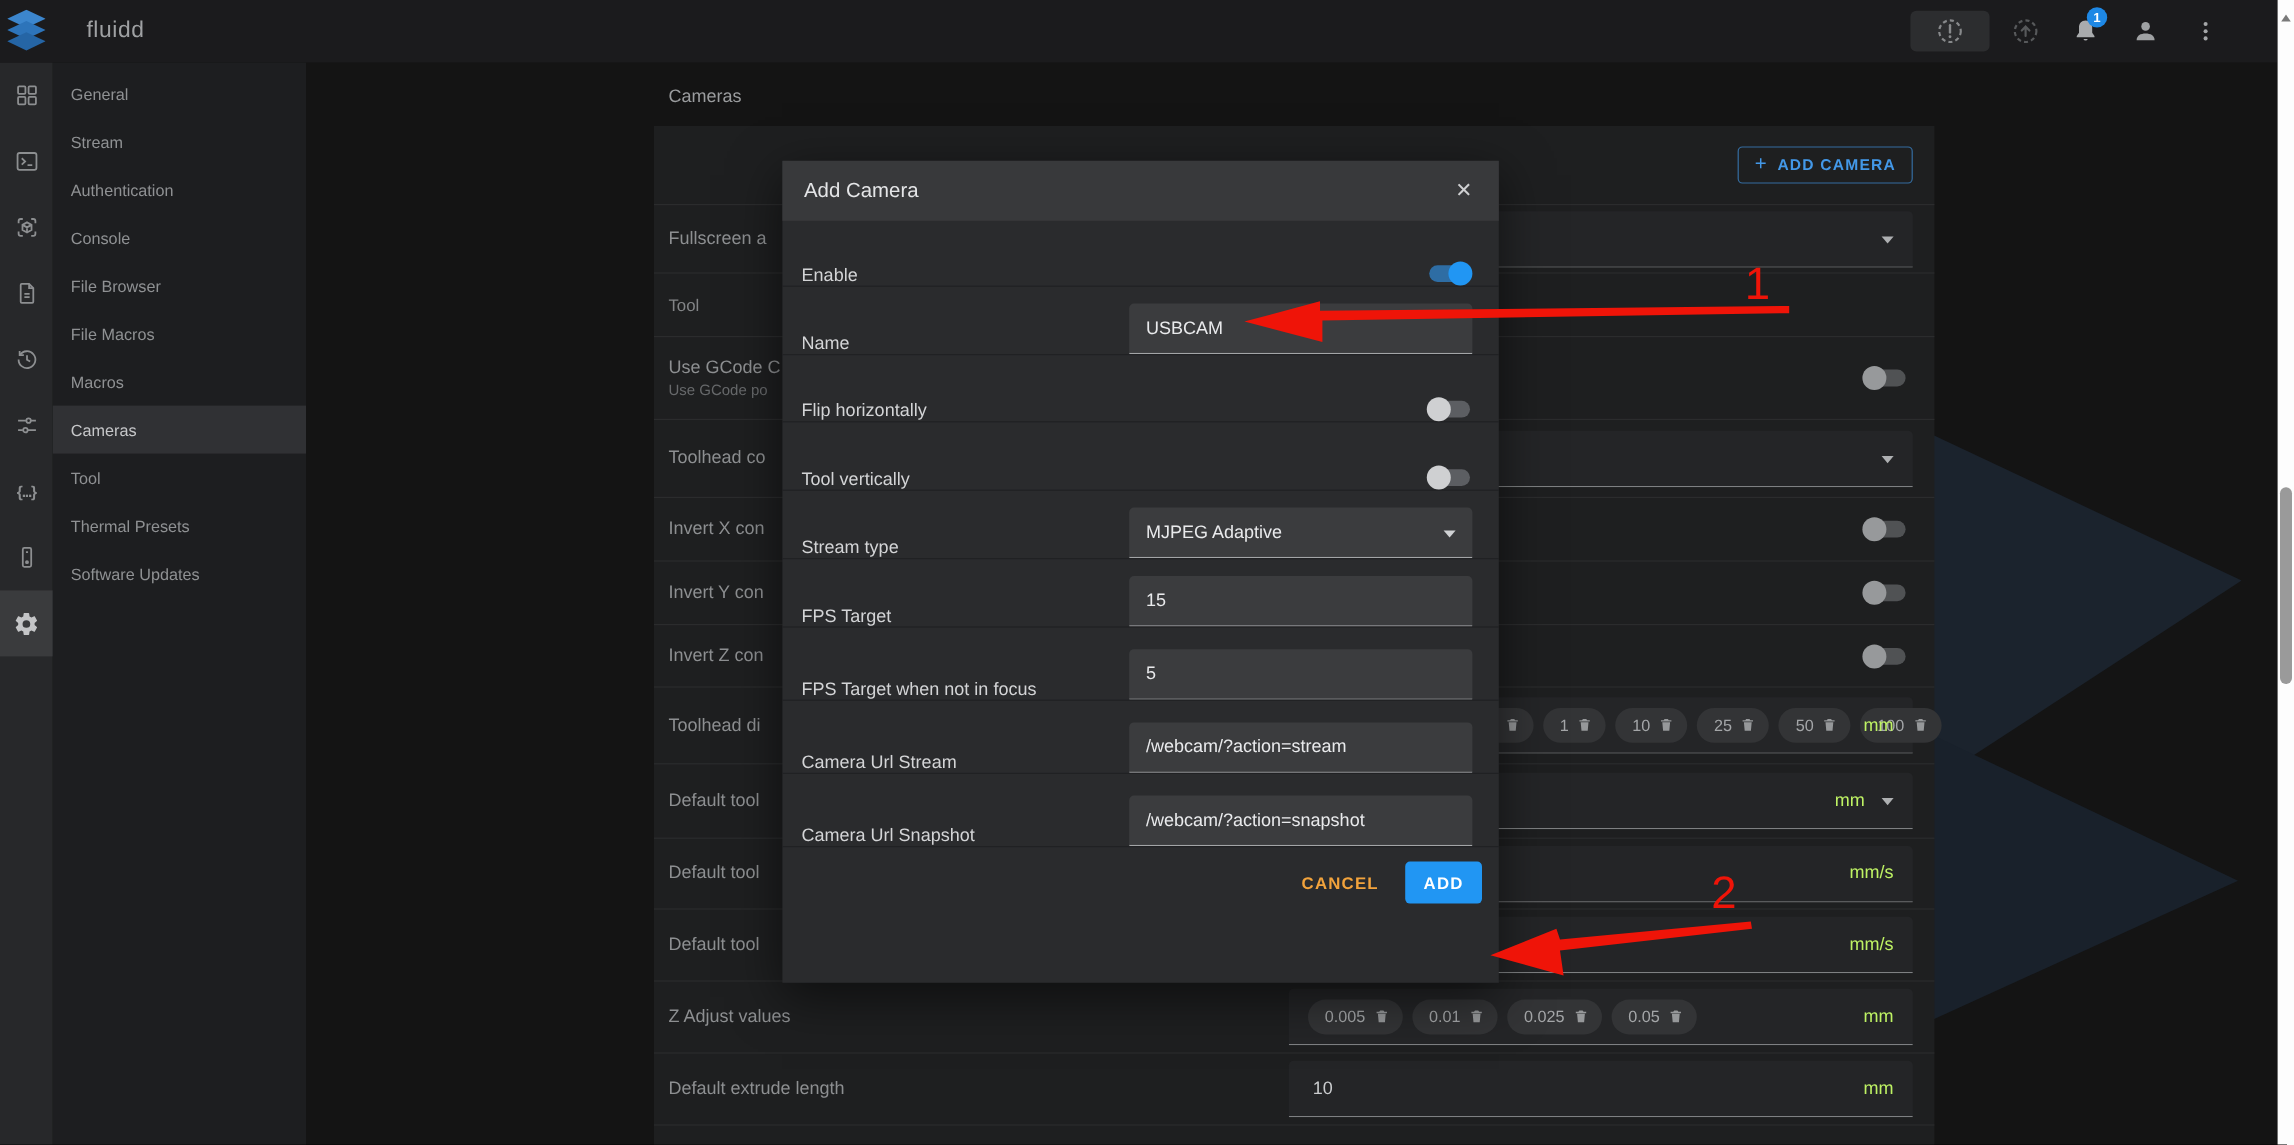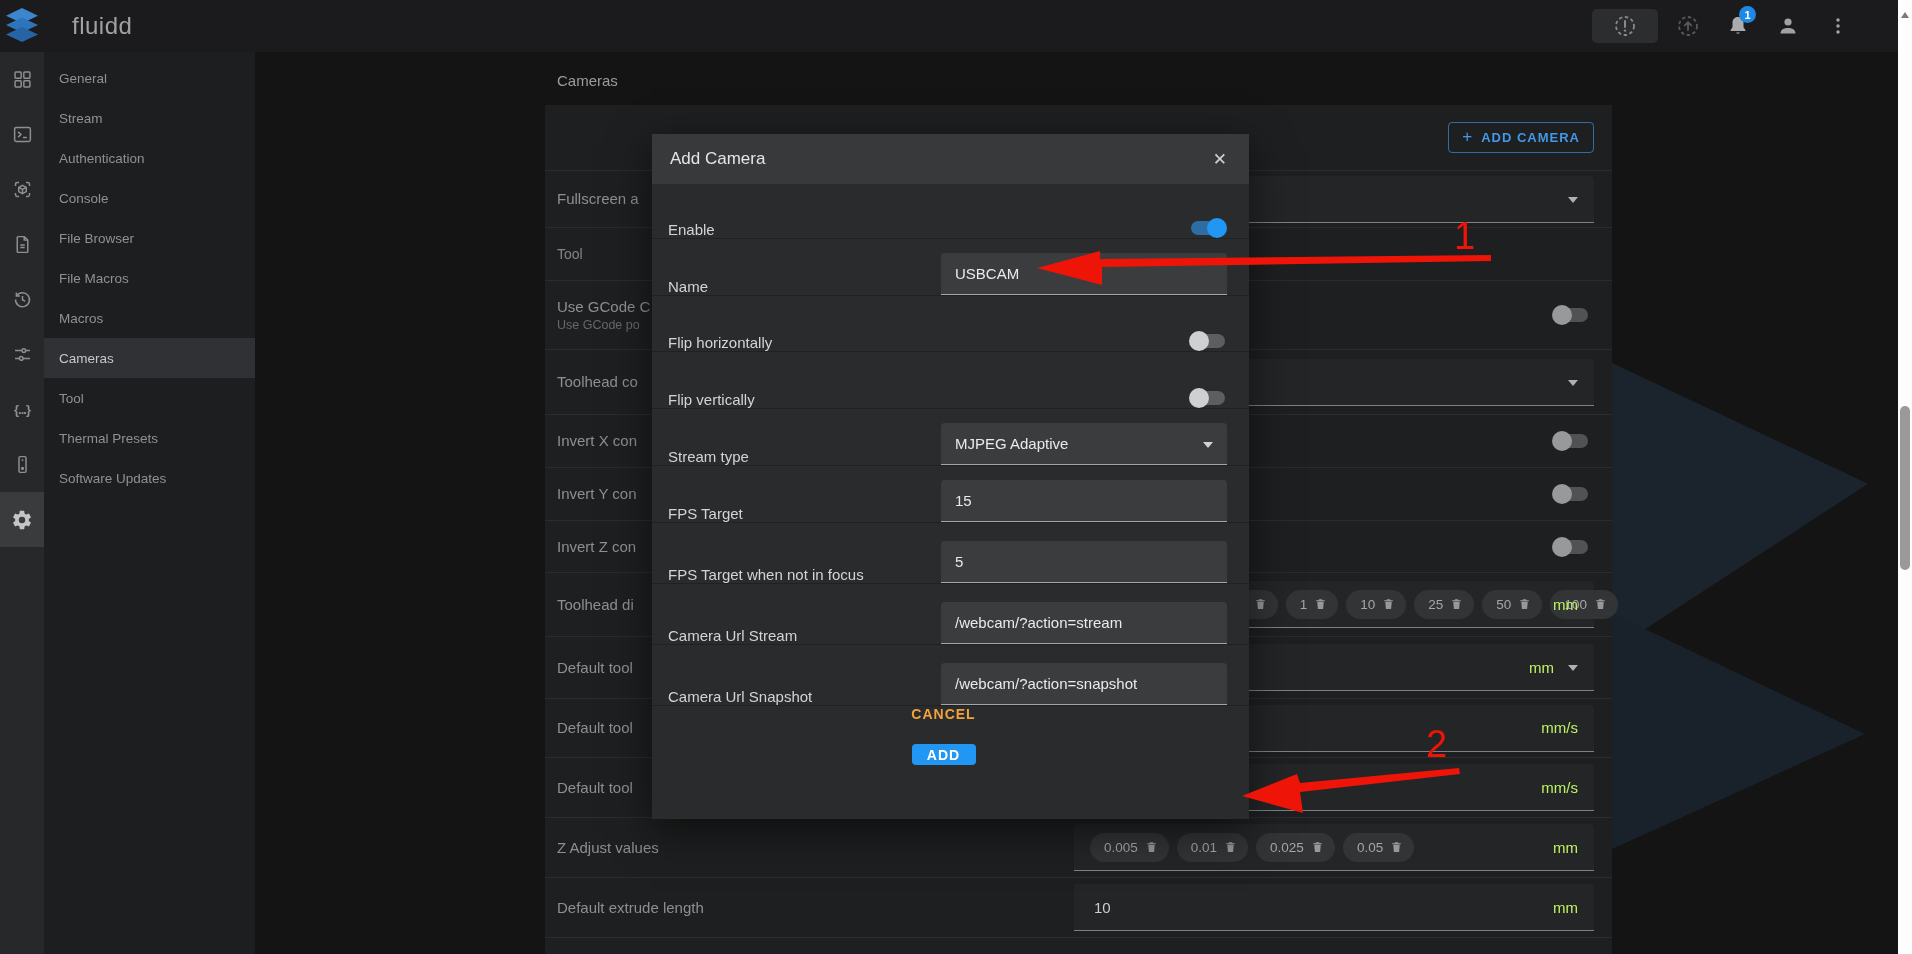--- a/index.html
+++ b/index.html
@@ -11,21 +11,21 @@
   .wm { position:absolute; }
   .wm1 { left:1610px; top:362px; width:258px; height:290px; background:#1b232d;
          clip-path:polygon(0 0, 100% 42%, 0 100%); }
   .wm2 { left:1610px; top:560px; width:255px; height:290px; background:#19212b;
          clip-path:polygon(0 18%, 100% 60%, 0 100%); }
 
   
   .topbar { position:absolute; left:0; top:0; width:1898px; height:52px; background:#1b1b1d;
             display:flex; align-items:center; z-index:30; }
   .logo { width:44px; display:flex; justify-content:center; align-items:center; cursor:pointer; }
-  .app-title { color:#9fa1a3; font-size:24px; font-weight:400; letter-spacing:.5px; margin-left:28px;text-align:right; }
+  .app-title { color:#9fa1a3; font-size:19px; font-weight:400; letter-spacing:.5px; margin-left:28px;text-align:right; }
   .topbar-actions { margin-left:auto; display:flex; align-items:center; gap:10px; padding-right:40px; }
   .estop { width:66px; height:34px; background:#2c2d2f; border:none; border-radius:5px;
            display:flex; align-items:center; justify-content:center; cursor:pointer; }
   .icon-btn { width:40px; height:40px; display:flex; align-items:center; justify-content:center;
               position:relative; cursor:pointer; }
   .badge { position:absolute; top:0; right:2px; min-width:17px; height:17px; border-radius:9px;
            background:#1e88e5; color:#fff; font-size:11px; font-weight:700; display:flex;
            align-items:center; justify-content:center; padding:0 4px; }
 
   
@@ -90,21 +90,21 @@
   .mrow { display:flex; align-items:flex-end; padding:0 22px 0 16px; border-bottom:1px solid #202123; height:56px; }
   .mrow.tall { height:61px; }
   .mlabel { flex:1; color:#d3d4d6; font-size:15px; font-weight:500; }
   .mctl { width:286px; display:flex; align-items:center; justify-content:flex-end; position:relative; }
   .mfield { position:relative; width:286px; height:42px; background:#3b3c3e; border-radius:4px 4px 0 0;
             border-bottom:1px solid #a3a5a7; display:flex; align-items:center; }
   .mfield input { width:100%; background:transparent; border:none; outline:none; color:#e9eaec;
                   font-size:15px; padding:0 14px; font-family:inherit; }
   .mfield .sval { color:#e9eaec; font-size:15px; padding-left:14px; }
   .mfield .caret { right:14px; top:19px; border-top-color:#d0d2d4; }
-  .m-footer { height:59px; display:flex; align-items:center; justify-content:flex-end; gap:22px; padding-right:14px;flex-direction:column; }
+  .m-footer { height:59px; display:flex; align-items:center; justify-content:flex-end; gap:22px; padding-right:14px; }
   .btn-cancel { background:none; border:none; color:#f2a33c; font-size:14px; font-weight:700;
                 letter-spacing:1px; cursor:pointer; font-family:inherit; }
   .btn-add { background:#2196f3; border:none; border-radius:4px; height:35px; width:64px; color:#fff;
              font-size:14px; font-weight:700; letter-spacing:1px; cursor:pointer; font-family:inherit; }
 
   
   .annotations { position:absolute; left:0; top:0; z-index:60; pointer-events:none; }
   .annotations text { fill:#ef1408; font-size:38px; font-family:inherit; }
 
   
@@ -473,21 +473,21 @@
       <div class="mlabel">Flip horizontally</div>
       <div class="mctl">
           <span class="sw light">
             <span class="tr"></span>
             <span class="th"></span>
           </span>
         </div>
     </div>
 
     <div class="mrow" style="height:57px">
-      <div class="mlabel">Flip vertically</div>
+      <div class="mlabel">Tool vertically</div>
       <div class="mctl">
           <span class="sw light">
             <span class="tr"></span>
             <span class="th"></span>
           </span>
         </div>
     </div>
 
 
     <div class="mrow" style="height:57px">

